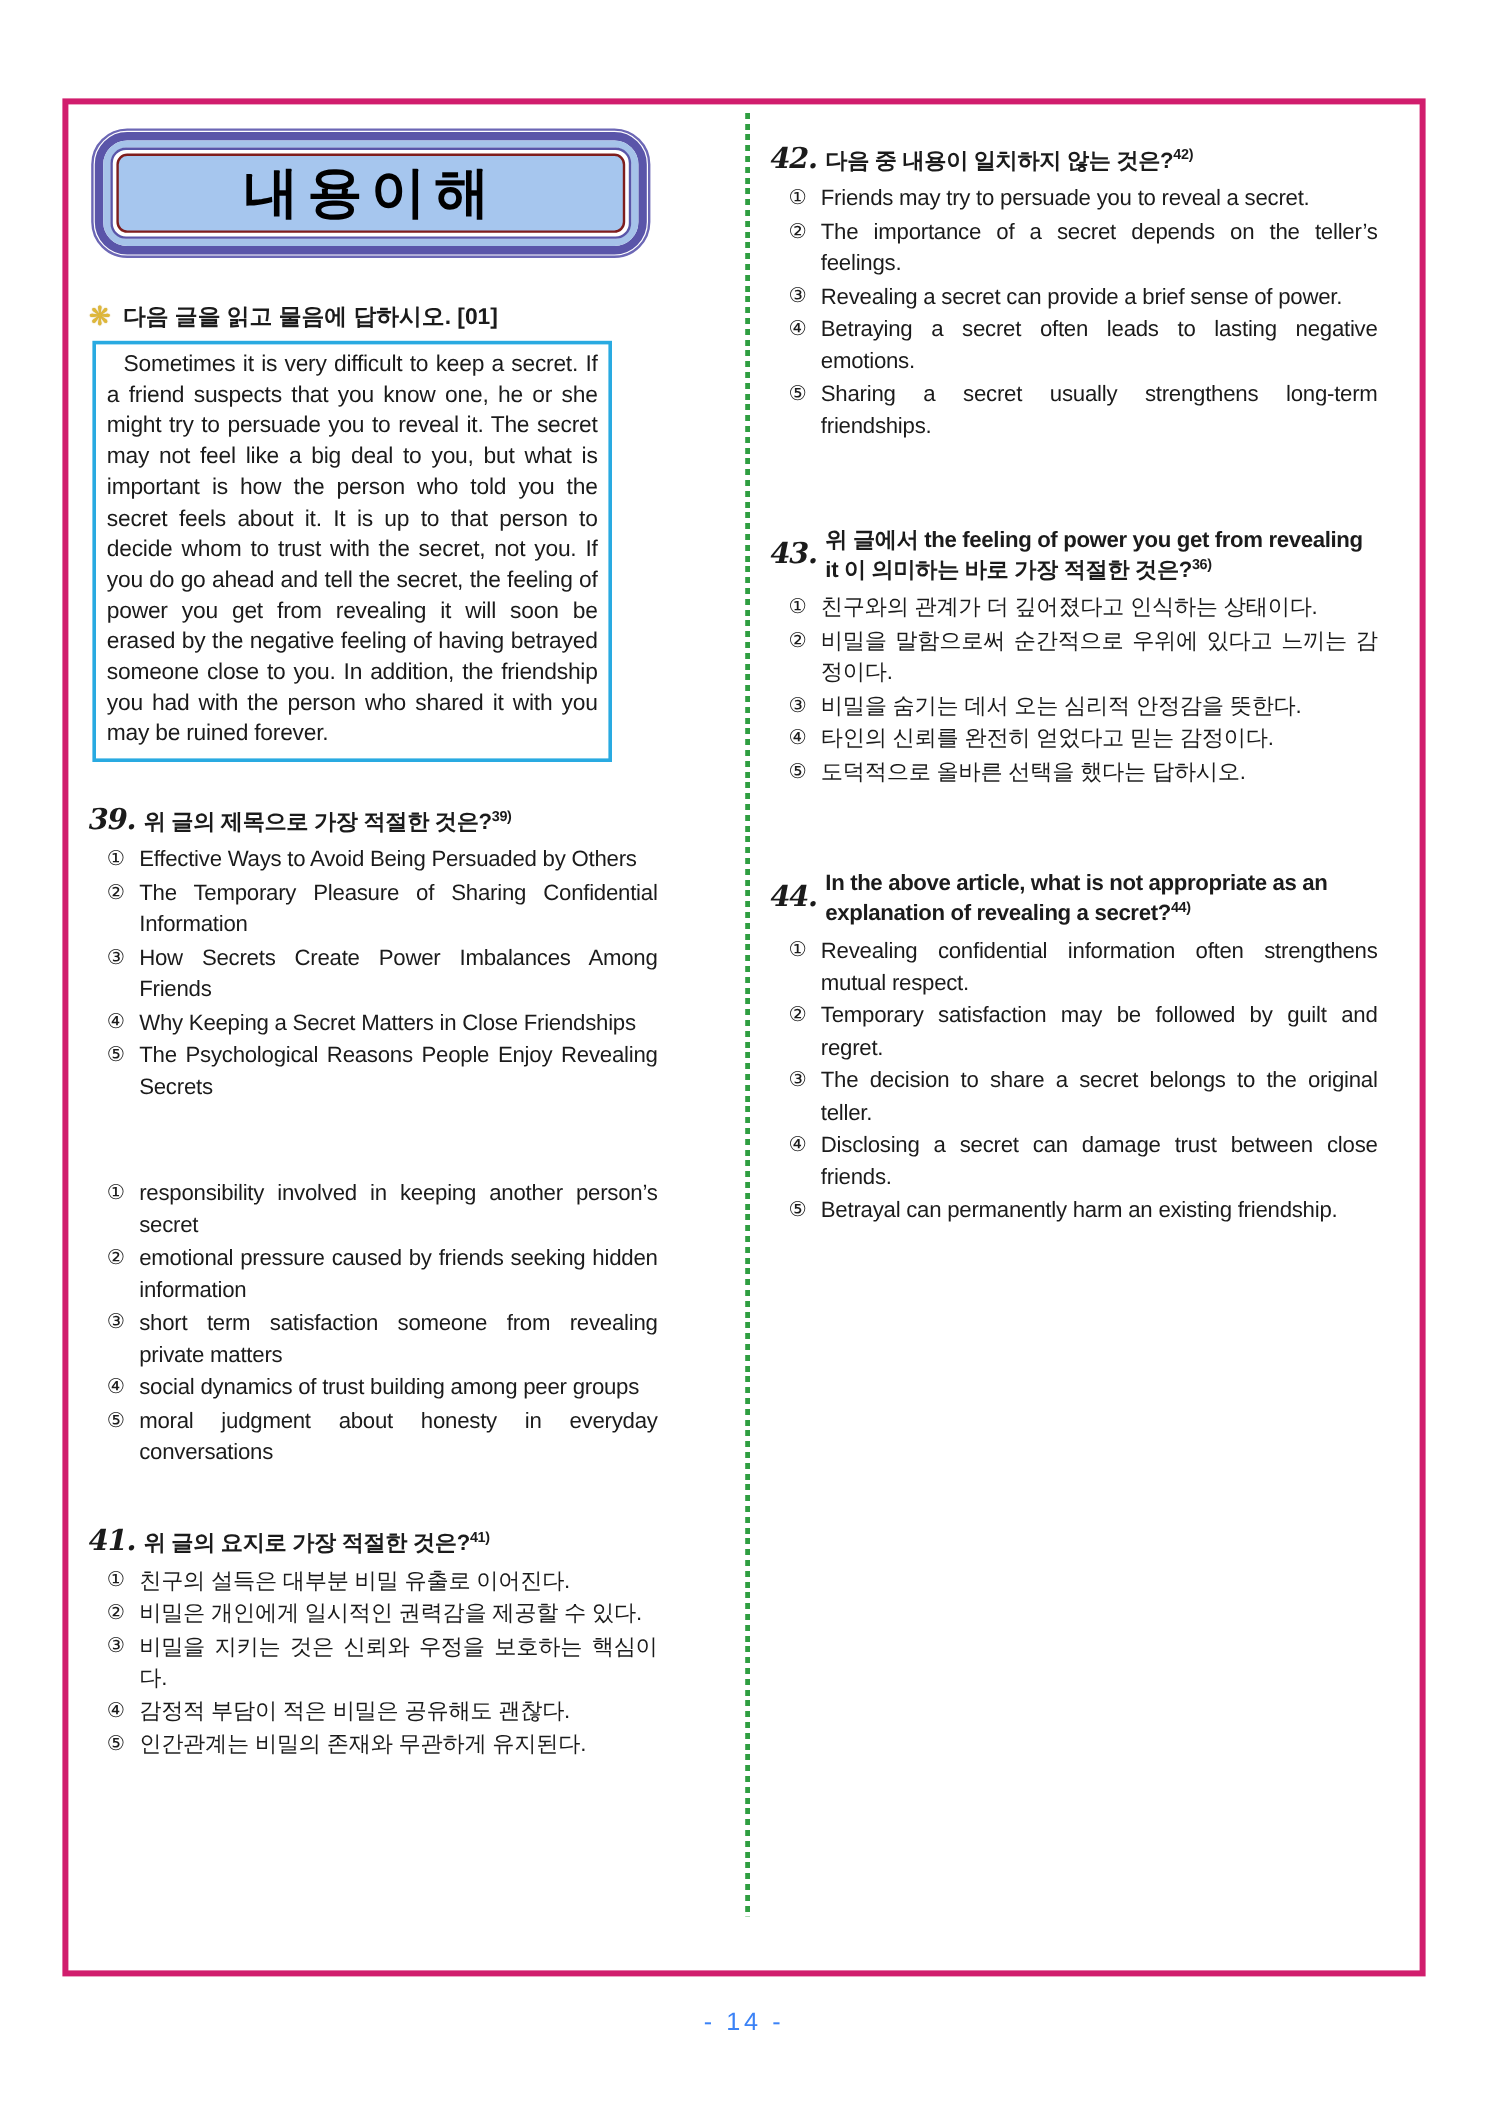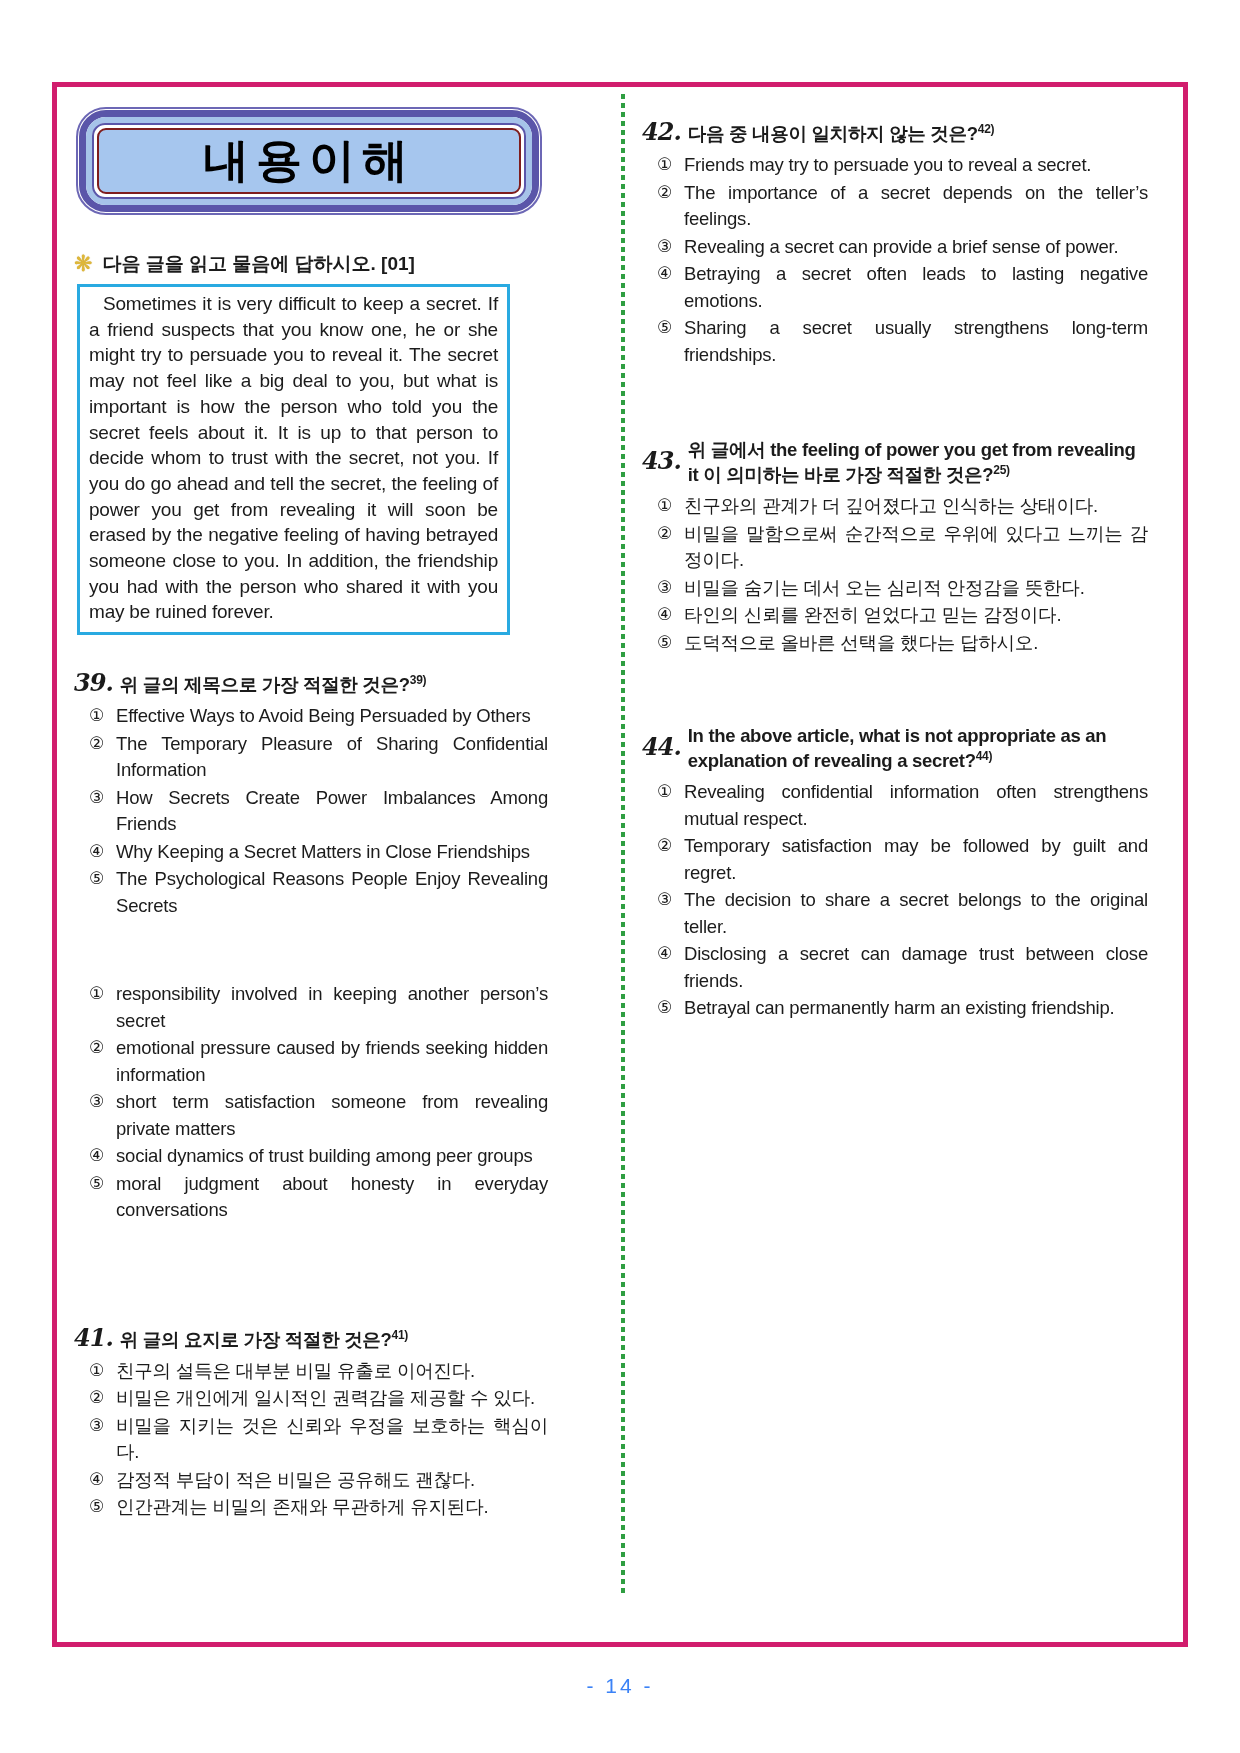--- a/index.html
+++ b/index.html
@@ -51,21 +51,21 @@
   .q-prompt { font-size:18.5px; font-weight:bold; line-height:25px; padding-top:3px; letter-spacing:-0.3px; }
   .fn { font-size:12px; vertical-align:super; line-height:0; font-weight:bold; }
 
   .options { margin-top:6px; }
   .option { display:flex; align-items:flex-start; padding-left:15px; margin-bottom:1px; }
   .marker { flex:none; width:27px; font-size:17px; line-height:26.5px; }
   .opt-text { flex:1; font-size:18.5px; line-height:26.5px; text-align:justify; letter-spacing:-0.2px; }
 
   .mt-q39 { margin-top:34px; }
   .mt-q40 { margin-top:62px; }
-  .mt-q41 { margin-top:100px; }
+  .mt-q41 { margin-top:46px; }
   .mt-q42 { margin-top:16px; }
   .mt-q43 { margin-top:66px; }
   .mt-q44 { margin-top:64px; }
 
   .page-num { position:absolute; left:0; right:0; top:1674px; text-align:center;
               font-size:21px; letter-spacing:3px; color:#3b82f6; }
 </style>
 </head>
 <body>
 
@@ -209,21 +209,21 @@
         <div class="option">
             <span class="marker">⑤</span>
             <span class="opt-text">Sharing a secret usually strengthens long-term friendships.</span>
           </div>
       </div>
     </div>
 
     <div class="question mt-q43">
       <div class="q-header">
         <span class="q-num">43.</span>
-        <div class="q-prompt"><span>위 글에서 the feeling of power you get from revealing it 이 의미하는 바로 가장 적절한 것은?</span><sup class="fn">25)</sup></div>
+        <div class="q-prompt"><span>위 글에서 the feeling of power you get from revealing it 이 의미하는 바로 가장 적절한 것은?</span><sup class="fn">36)</sup></div>
       </div>
       <div class="options">
         <div class="option">
             <span class="marker">①</span>
             <span class="opt-text">친구와의 관계가 더 깊어졌다고 인식하는 상태이다.</span>
           </div>
         <div class="option">
             <span class="marker">②</span>
             <span class="opt-text">비밀을 말함으로써 순간적으로 우위에 있다고 느끼는 감정이다.</span>
           </div>

